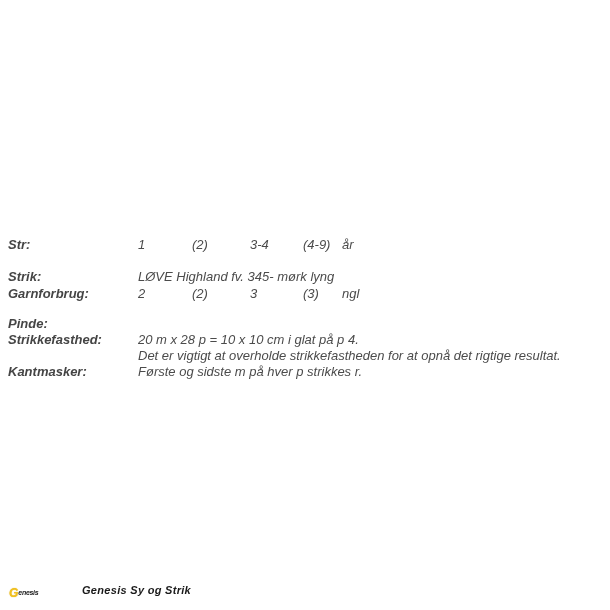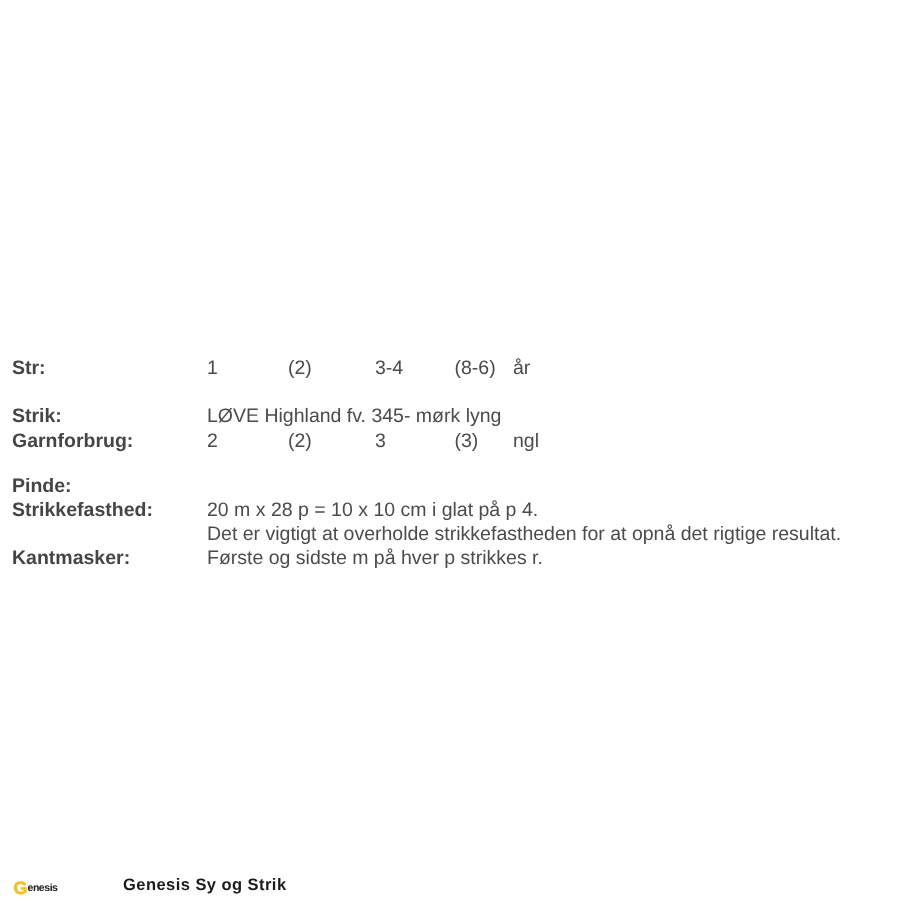--- a/index.html
+++ b/index.html
@@ -9,20 +9,21 @@
     background: #ffffff;
     overflow: hidden;
     font-family: "Liberation Sans", "DejaVu Sans", sans-serif;
     position: relative;
   }
   .page {
     position: relative;
     width: 498px;
     height: 610px;
     background: var(--page_bg, #ffffff);
+    font-style: italic;
   }
   .row {
     position: absolute;
     left: 0;
     width: 610px;
     height: 16px;
     font-size: 13px;
     line-height: 16px;
     color: var(--text, #4b4b4b);
     white-space: nowrap;
@@ -90,21 +91,21 @@
 </head>
 <body style="--page_bg: #ffffff; --text: #4b4b4b; --label_text: #454545; --brand_text: #1a1a1a; --logo_yellow: #f2c11e;">
 
 <div class="page">
 
   <div class="row r-str">
     <span class="lbl">Str:</span>
     <span class="val c1">1</span>
     <span class="val c2">(2)</span>
     <span class="val c3">3-4</span>
-    <span class="val c4">(8-6)</span>
+    <span class="val c4">(4-9)</span>
     <span class="val c5">år</span>
   </div>
 
   <div class="row r-garn">
     <span class="lbl">Strik:</span>
     <span class="val c1">LØVE Highland fv. 345- mørk lyng</span>
   </div>
 
   <div class="row r-garnforbrug">
     <span class="lbl">Garnforbrug:</span>

